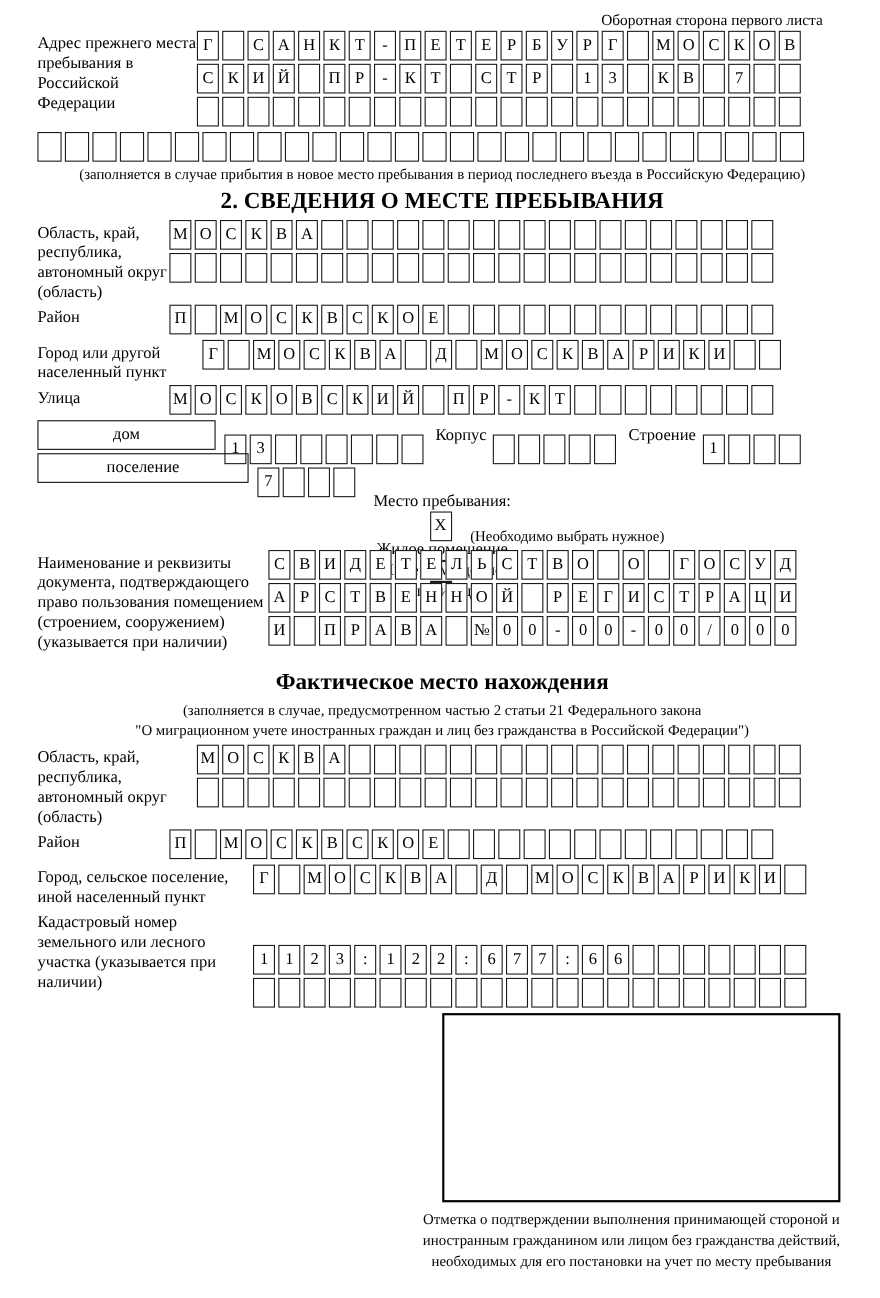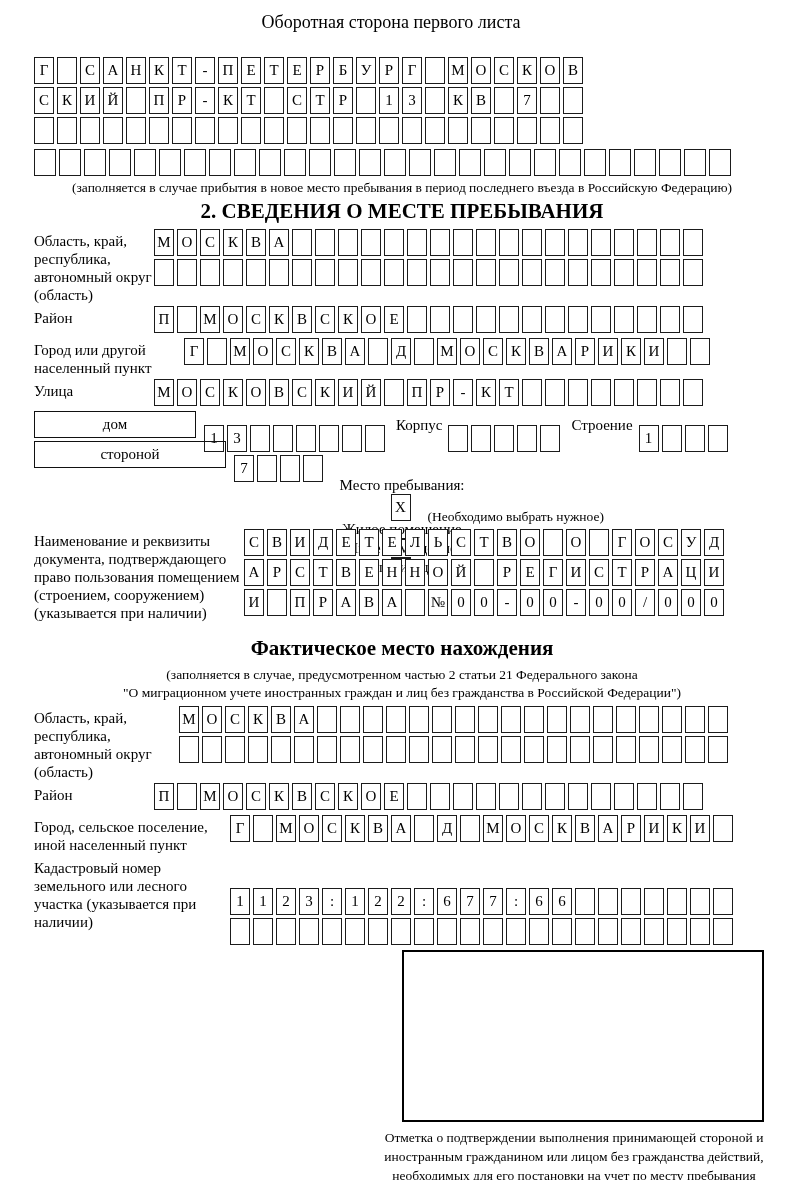--- a/index.html
+++ b/index.html
@@ -1,18 +1,18 @@
 <!DOCTYPE html>
 <html><head>
 <meta charset="utf-8">
 <style>
   html,body{margin:0;padding:0;background:#fff;color:#000;}
   body{width:800px;height:1180px;overflow:hidden;font-family:"Liberation Serif","DejaVu Serif",serif;}
   .page{box-sizing:border-box;width:800px;padding:12px 30px 0 34px;}
-  .top-note{text-align:center;font-size:18px;padding-right:22px;margin-bottom:24px;}
+  .top-note{text-align:right;font-size:14px;padding-right:22px;}
   .cellrow{white-space:nowrap;font-size:0;height:29px;margin-bottom:1px;text-decoration:underline;}
   .cell{display:inline-block;box-sizing:content-box;width:18px;height:25px;border:1.6px solid #1b1b1b;
         margin-right:3px;text-align:center;font-size:15px;line-height:25px;vertical-align:top;
         font-family:"Liberation Serif","DejaVu Serif",serif;background:#fff;}
   .widecells .cell{width:20px;}
   .field{display:flex;margin-bottom:2px;}
   .flabel{flex:none;font-size:15px;line-height:18px;padding-top:3px;}
   .w120{width:120px;} .w145{width:145px;} .w150{width:150px;} .w196{width:196px;} .w210{width:210px;}
   .rows{flex:1;}
   .caption{font-size:13.5px;line-height:15px;text-align:center;margin:2px 0 3px 0;}
@@ -32,20 +32,21 @@
   .rows-offset{margin-top:32px;}
 </style>
 </head>
 <body>
 
 <div class="page">
 
   <div class="top-note">Оборотная сторона первого листа</div>
 
   <div class="field">
+    <div class="flabel w145">Адрес прежнего места пребывания в Российской Федерации</div>
     <div class="rows">
       <div class="cellrow"><span class="cell">Г</span><span class="cell"></span><span class="cell">С</span><span class="cell">А</span><span class="cell">Н</span><span class="cell">К</span><span class="cell">Т</span><span class="cell">-</span><span class="cell">П</span><span class="cell">Е</span><span class="cell">Т</span><span class="cell">Е</span><span class="cell">Р</span><span class="cell">Б</span><span class="cell">У</span><span class="cell">Р</span><span class="cell">Г</span><span class="cell"></span><span class="cell">М</span><span class="cell">О</span><span class="cell">С</span><span class="cell">К</span><span class="cell">О</span><span class="cell">В</span></div>
       <div class="cellrow"><span class="cell">С</span><span class="cell">К</span><span class="cell">И</span><span class="cell">Й</span><span class="cell"></span><span class="cell">П</span><span class="cell">Р</span><span class="cell">-</span><span class="cell">К</span><span class="cell">Т</span><span class="cell"></span><span class="cell">С</span><span class="cell">Т</span><span class="cell">Р</span><span class="cell"></span><span class="cell">1</span><span class="cell">3</span><span class="cell"></span><span class="cell">К</span><span class="cell">В</span><span class="cell"></span><span class="cell">7</span><span class="cell"></span><span class="cell"></span></div>
       <div class="cellrow"><span class="cell"></span><span class="cell"></span><span class="cell"></span><span class="cell"></span><span class="cell"></span><span class="cell"></span><span class="cell"></span><span class="cell"></span><span class="cell"></span><span class="cell"></span><span class="cell"></span><span class="cell"></span><span class="cell"></span><span class="cell"></span><span class="cell"></span><span class="cell"></span><span class="cell"></span><span class="cell"></span><span class="cell"></span><span class="cell"></span><span class="cell"></span><span class="cell"></span><span class="cell"></span><span class="cell"></span></div>
     </div>
   </div>
   <div class="cellrow widecells"><span class="cell"></span><span class="cell"></span><span class="cell"></span><span class="cell"></span><span class="cell"></span><span class="cell"></span><span class="cell"></span><span class="cell"></span><span class="cell"></span><span class="cell"></span><span class="cell"></span><span class="cell"></span><span class="cell"></span><span class="cell"></span><span class="cell"></span><span class="cell"></span><span class="cell"></span><span class="cell"></span><span class="cell"></span><span class="cell"></span><span class="cell"></span><span class="cell"></span><span class="cell"></span><span class="cell"></span><span class="cell"></span><span class="cell"></span><span class="cell"></span><span class="cell"></span></div>
   <div class="caption">(заполняется в случае прибытия в новое место пребывания в период последнего въезда в Российскую Федерацию)</div>
 
   <div class="heading">2. СВЕДЕНИЯ О МЕСТЕ ПРЕБЫВАНИЯ</div>
@@ -77,21 +78,21 @@
     <div class="rows">
       <div class="cellrow"><span class="cell">М</span><span class="cell">О</span><span class="cell">С</span><span class="cell">К</span><span class="cell">О</span><span class="cell">В</span><span class="cell">С</span><span class="cell">К</span><span class="cell">И</span><span class="cell">Й</span><span class="cell"></span><span class="cell">П</span><span class="cell">Р</span><span class="cell">-</span><span class="cell">К</span><span class="cell">Т</span><span class="cell"></span><span class="cell"></span><span class="cell"></span><span class="cell"></span><span class="cell"></span><span class="cell"></span><span class="cell"></span><span class="cell"></span></div>
     </div>
   </div>
 
   <div class="inline-row">
     <span class="widebox" style="width:160px;">дом</span><span class="cellrow" style="display:inline-block;"><span class="cell">1</span><span class="cell">3</span><span class="cell"></span><span class="cell"></span><span class="cell"></span><span class="cell"></span><span class="cell"></span><span class="cell"></span></span><span class="inline-label">Корпус</span><span class="cellrow" style="display:inline-block;"><span class="cell"></span><span class="cell"></span><span class="cell"></span><span class="cell"></span><span class="cell"></span></span><span class="inline-label">Строение</span><span class="cellrow" style="display:inline-block;"><span class="cell">1</span><span class="cell"></span><span class="cell"></span><span class="cell"></span></span>
   </div>
 
   <div class="inline-row">
-    <span class="widebox" style="width:190px;">стороной</span><span class="cellrow" style="display:inline-block;"><span class="cell">7</span><span class="cell"></span><span class="cell"></span><span class="cell"></span></span>
+    <span class="widebox" style="width:190px;">поселение</span><span class="cellrow" style="display:inline-block;"><span class="cell">7</span><span class="cell"></span><span class="cell"></span><span class="cell"></span></span>
   </div>
 
   <div class="mesto-row">
     <span>Место пребывания:</span>
     <span class="gap-s"></span>
     <span class="cell">X</span>
     <span>Жилое помещение</span>
     <span class="gap-m"></span>
     <span class="cell"></span>
     <span>Иное помещение</span>

